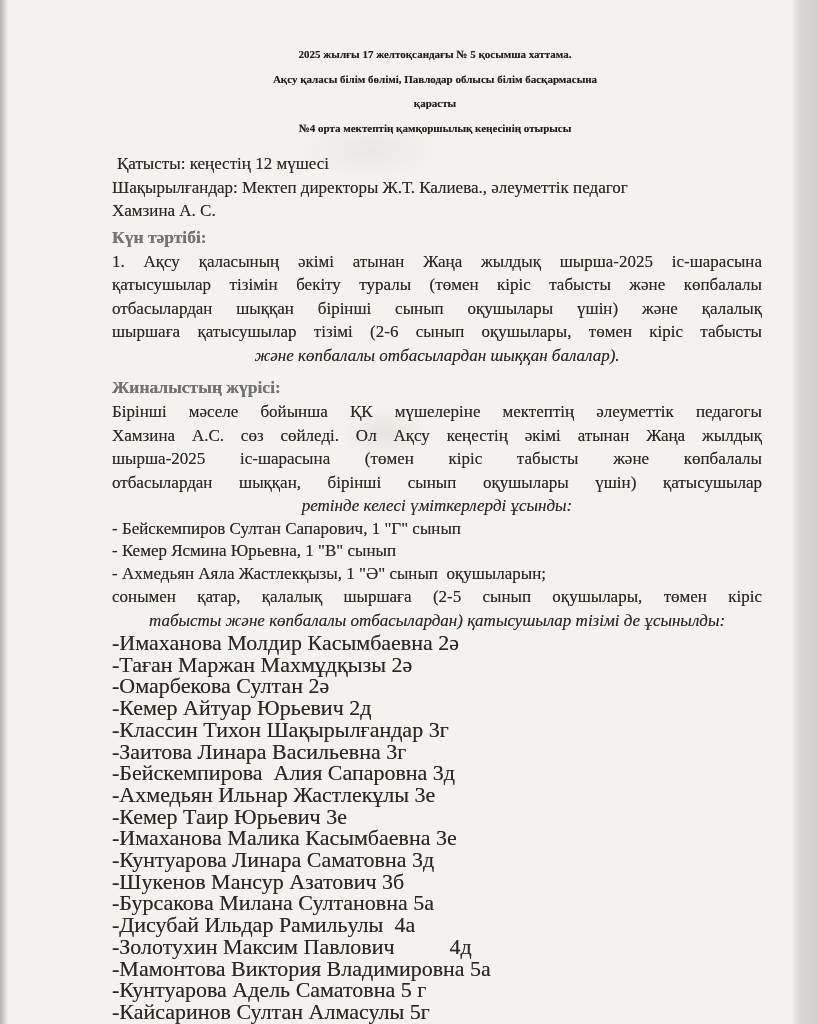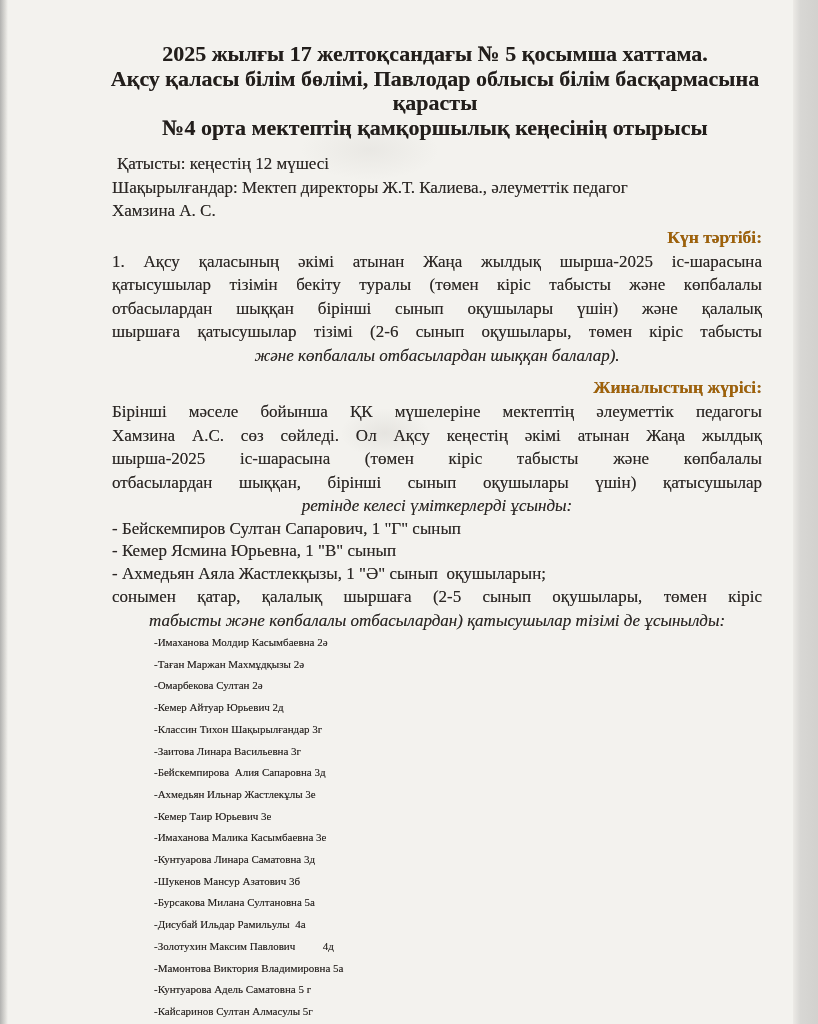--- a/index.html
+++ b/index.html
@@ -30,43 +30,43 @@
     background:radial-gradient(ellipse at center, rgba(150,145,140,0.10), rgba(150,145,140,0) 70%);
   }
   .content {
     position:absolute; left:112px; top:42px; width:650px;
     font-size:17px;
     text-shadow:0 0 0.5px rgba(43,39,36,0.55);
   }
   .title-block {
     text-align:center;
     font-weight:bold;
-    font-size:22px;
+    font-size:11px;
     line-height:24.5px;
     margin:0 -10px 12px -14px;
     color:#221e1b;
   }
   .meta-block { line-height:23.5px; }
   .meta-present { padding-left:5px; }
   .center-heading {
-    text-align:right;
+    text-align:left;
     font-weight:bold;
     font-size:17.5px;
     line-height:25px;
-    color:#a16207;
+    color:#737373;
   }
   .h-agenda { margin-top:2px; }
   .h-proc { margin-top:8px; }
   .para { line-height:23.5px; }
   .jline { text-align:justify; text-align-last:justify; }
   .jline-last { text-align:center;font-style:italic; }
   .bullet-block { line-height:22.5px; }
   .bullet-block > div { white-space:pre-wrap; }
   .intro2 { line-height:23.5px; }
-  .name-list { line-height:21.7px; font-size:11px;margin-left:42px; }
+  .name-list { line-height:21.7px; font-size:22px; }
   .name-list > div { white-space:pre-wrap; }
 </style>
 </head>
 <body>
 
 <div class="page">
   <div class="smudge2"></div>
   <div class="smudge1"></div>
 
   <div class="content">

